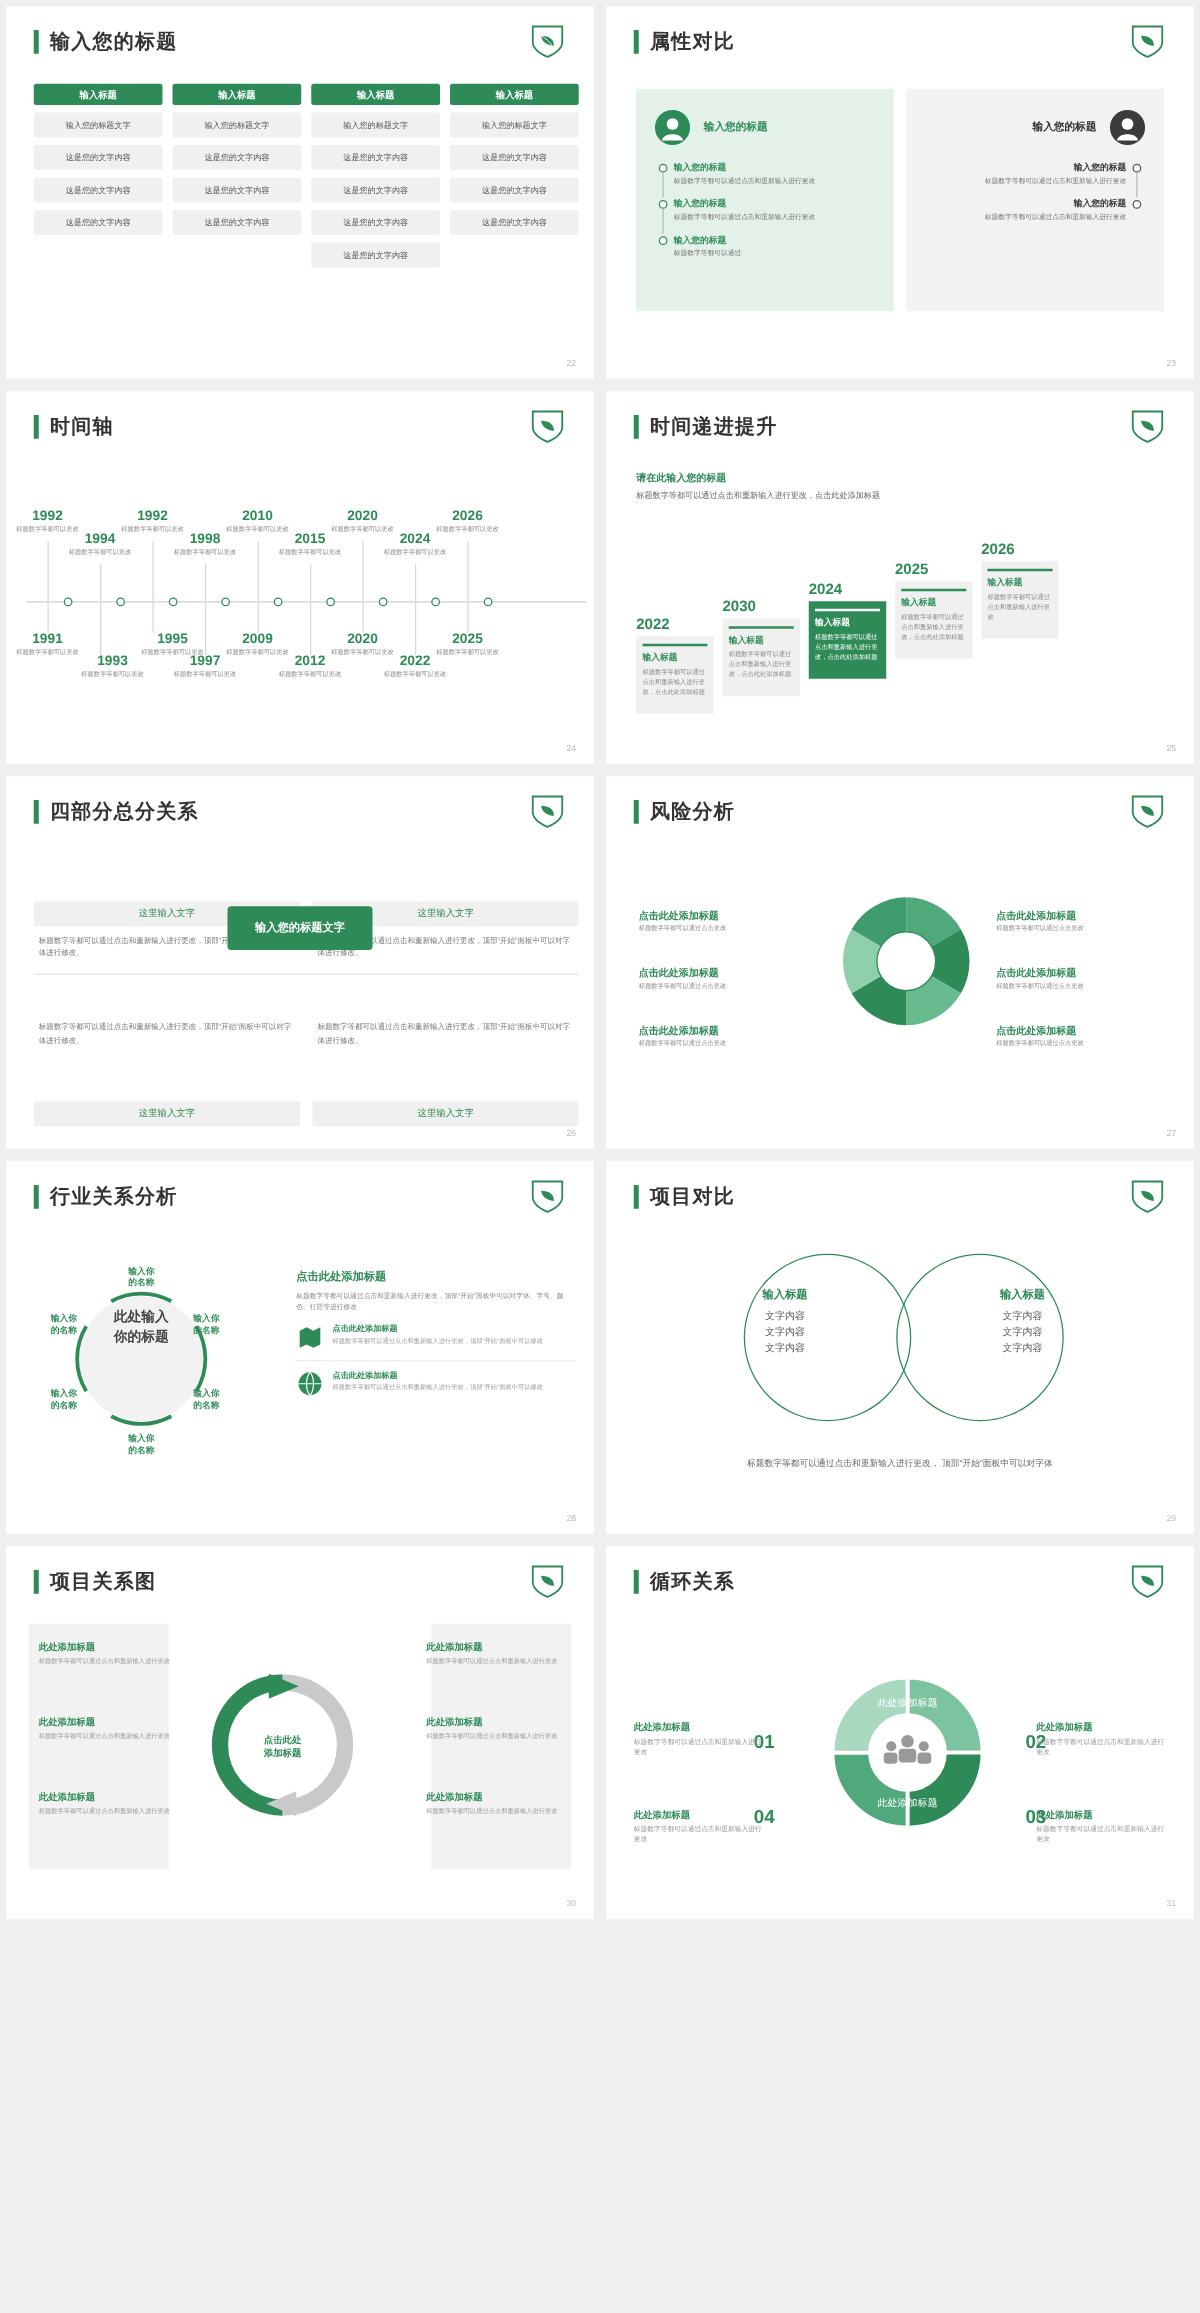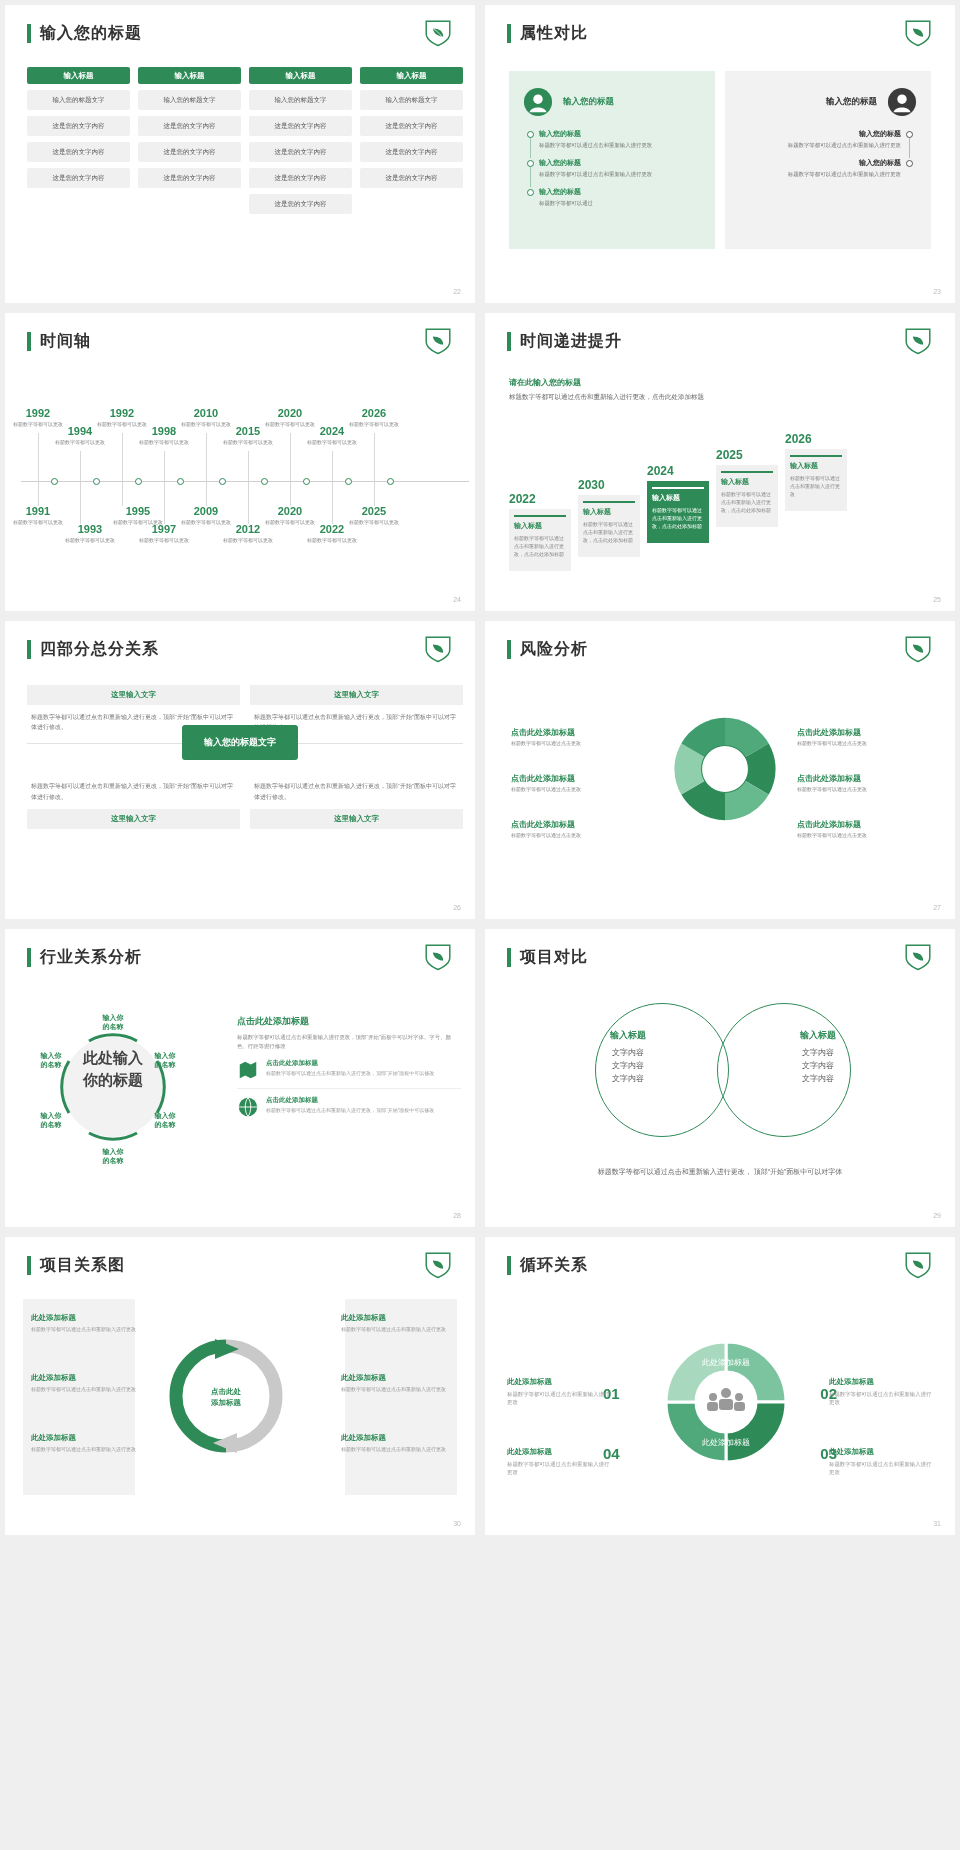--- a/index.html
+++ b/index.html
@@ -79,38 +79,38 @@
   .st-box.grn h5, .st-box.grn p { color: #fff; }
   .st-rule { height: 2px; background: #2e8b57; margin-bottom: 4px; }
   .s25-lead { position: absolute; top: 64px; left: 24px; }
   .s25-lead h4 { font-size: 8px; color: #2e8b57; font-weight: bold; margin-bottom: 4px; }
   .s25-lead p { font-size: 6.5px; color: #666; line-height: 1.6; }
 
   
   .fp { position: absolute; top: 64px; left: 22px; width: 436px; }
   .fp-row { display: flex; gap: 10px; }
   .fp-cell { width: 213px; }
-  .fp-tab { background: #f0f0f0; text-align: center; font-size: 7.5px; color: #2e8b57; font-weight: bold;
-            padding: 5px 0; }
+  .fp-tab { background: #f0f0f0; text-align: center; font-size: 7.5px; color: #2e8b57; font-weight: normal;
+            padding: 5px 0; margin-top: 36px; }
   .fp-txt { font-size: 6px; color: #777; line-height: 1.7; padding: 7px 4px; }
   .fp-center { position: absolute; top: 104px; left: 50%; transform: translateX(-50%);
                background: #2e8b57; color: #fff; font-size: 9px; font-weight: bold;
                padding: 11px 22px; border-radius: 3px; white-space: nowrap; }
   .fp-hr { height: 1px; background: #e2e2e2; margin: 4px 0; }
 
   
   .rk-item { position: absolute; width: 132px; }
   .rk-item h5 { font-size: 8px; font-weight: bold; color: #2e8b57; margin-bottom: 2px; }
   .rk-item p { font-size: 5px; color: #888; line-height: 1.5; }
 
   
   .ind-label { position: absolute; font-size: 7px; font-weight: bold; color: #2e8b57;
                text-align: center; line-height: 1.35; }
   .ind-center { position: absolute; left: 66px; top: 118px; width: 84px; text-align: center;
-                font-size: 15px; font-weight: bold; color: #444; line-height: 1.45; }
+                font-size: 11px; font-weight: bold; color: #444; line-height: 1.45; }
   .ind-right { position: absolute; left: 232px; top: 86px; width: 224px; }
   .ind-right h4 { font-size: 9px; font-weight: bold; color: #2e8b57; margin-bottom: 5px; }
   .ind-right > p { font-size: 5.4px; color: #888; line-height: 1.65; margin-bottom: 8px; }
   .ind-sub { display: flex; gap: 7px; margin-bottom: 7px; padding-bottom: 7px; border-bottom: 1px solid #eee; }
   .ind-sub .ico { width: 22px; height: 22px; flex: 0 0 22px; }
   .ind-sub h5 { font-size: 6.5px; font-weight: bold; color: #2e8b57; margin-bottom: 2px; }
   .ind-sub p { font-size: 5px; color: #999; line-height: 1.55; }
 
   
   .venn-c { position: absolute; width: 134px; height: 134px; border: 1.6px solid #2e8b57; border-radius: 50%;

